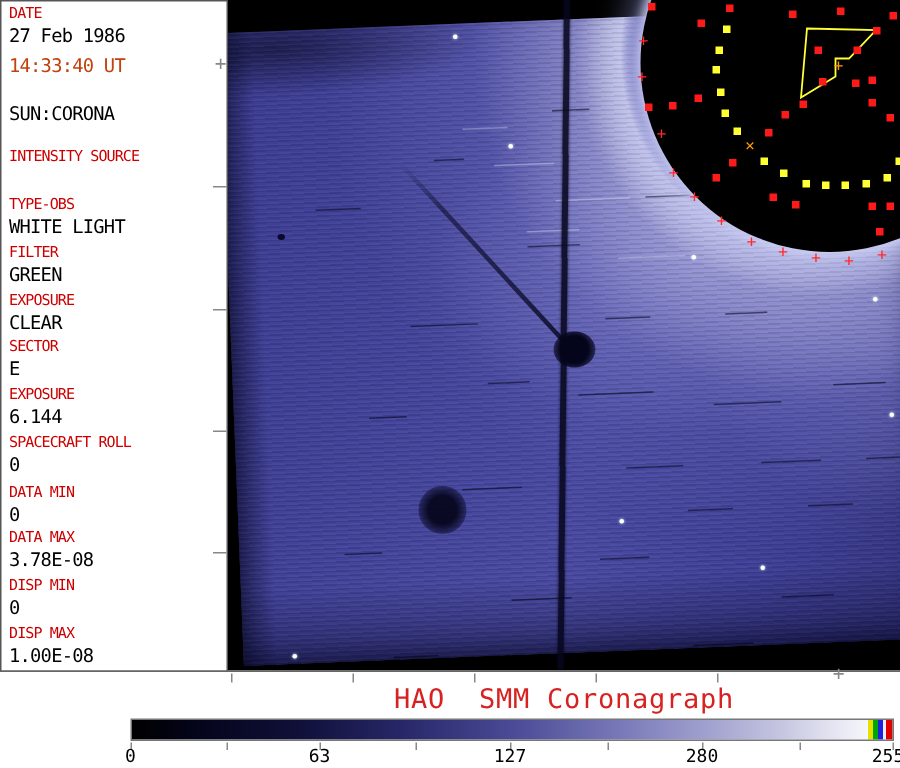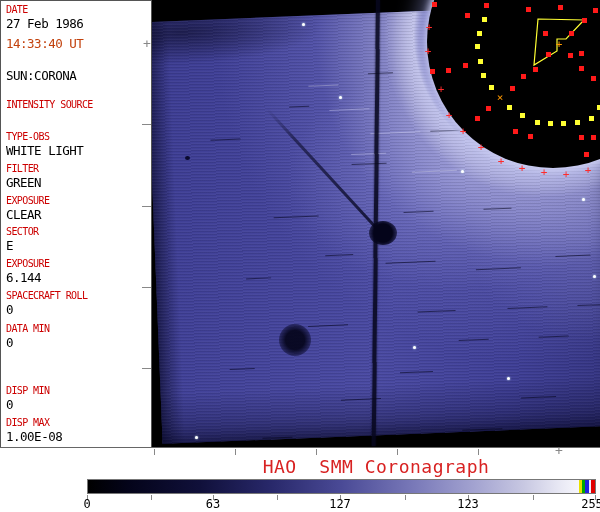--- a/index.html
+++ b/index.html
@@ -104,20 +104,24 @@
         <div class="lab" style="color: rgb(204, 0, 0);">EXPOSURE</div>
         <div class="val" style="color: rgb(0, 0, 0);">6.144</div>
       </div>
       <div class="entry" style="top: 288.75px;">
         <div class="lab" style="color: rgb(204, 0, 0);">SPACECRAFT ROLL</div>
         <div class="val" style="color: rgb(0, 0, 0);">0</div>
       </div>
       <div class="entry" style="top: 322px;">
         <div class="lab" style="color: rgb(204, 0, 0);">DATA MIN</div>
         <div class="val" style="color: rgb(0, 0, 0);">0</div>
+      </div>
+      <div class="entry" style="top: 352.25px;">
+        <div class="lab" style="color: rgb(204, 0, 0);">DATA MAX</div>
+        <div class="val" style="color: rgb(0, 0, 0);">3.78E-08</div>
       </div>
       <div class="entry" style="top: 384px;">
         <div class="lab" style="color: rgb(204, 0, 0);">DISP MIN</div>
         <div class="val" style="color: rgb(0, 0, 0);">0</div>
       </div>
       <div class="entry" style="top: 415.75px;">
         <div class="lab" style="color: rgb(204, 0, 0);">DISP MAX</div>
         <div class="val" style="color: rgb(0, 0, 0);">1.00E-08</div>
       </div>
     </div>
@@ -254,17 +258,17 @@
       <div class="cb-tick" style="left: 340px;"></div>
       <div class="cb-tick" style="left: 468px;"></div>
       <div class="cb-tick" style="left: 595px;"></div>
       <div class="cb-tick" style="left: 151px;"></div>
       <div class="cb-tick" style="left: 277px;"></div>
       <div class="cb-tick" style="left: 405px;"></div>
       <div class="cb-tick" style="left: 533px;"></div>
       <span class="cb-lab" style="left: 87px;">0</span>
       <span class="cb-lab" style="left: 213px;">63</span>
       <span class="cb-lab" style="left: 340px;">127</span>
-      <span class="cb-lab" style="left: 468px;">123</span>
+      <span class="cb-lab" style="left: 468px;">280</span>
       <span class="cb-lab" style="left: 592px;">255</span>
     </div>
 
 </div>
 
 </body></html>

